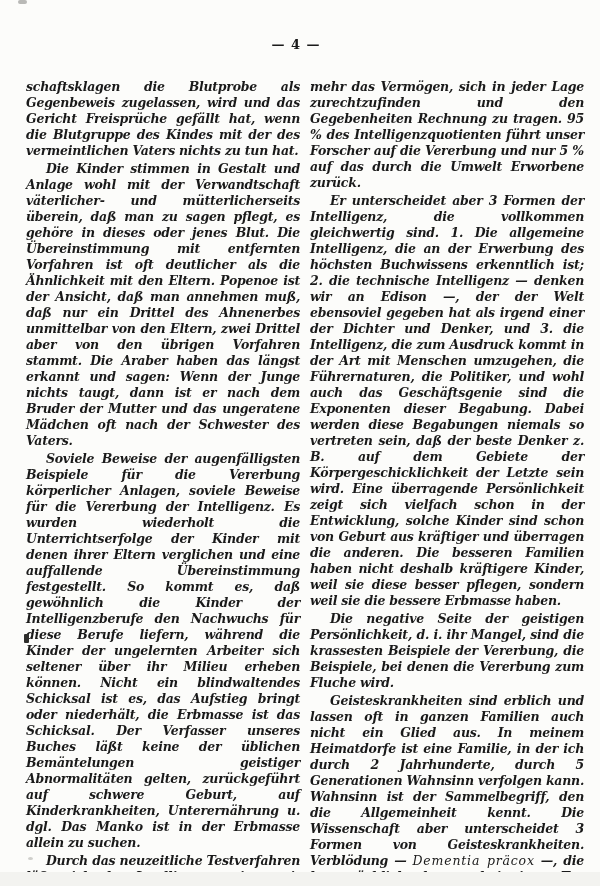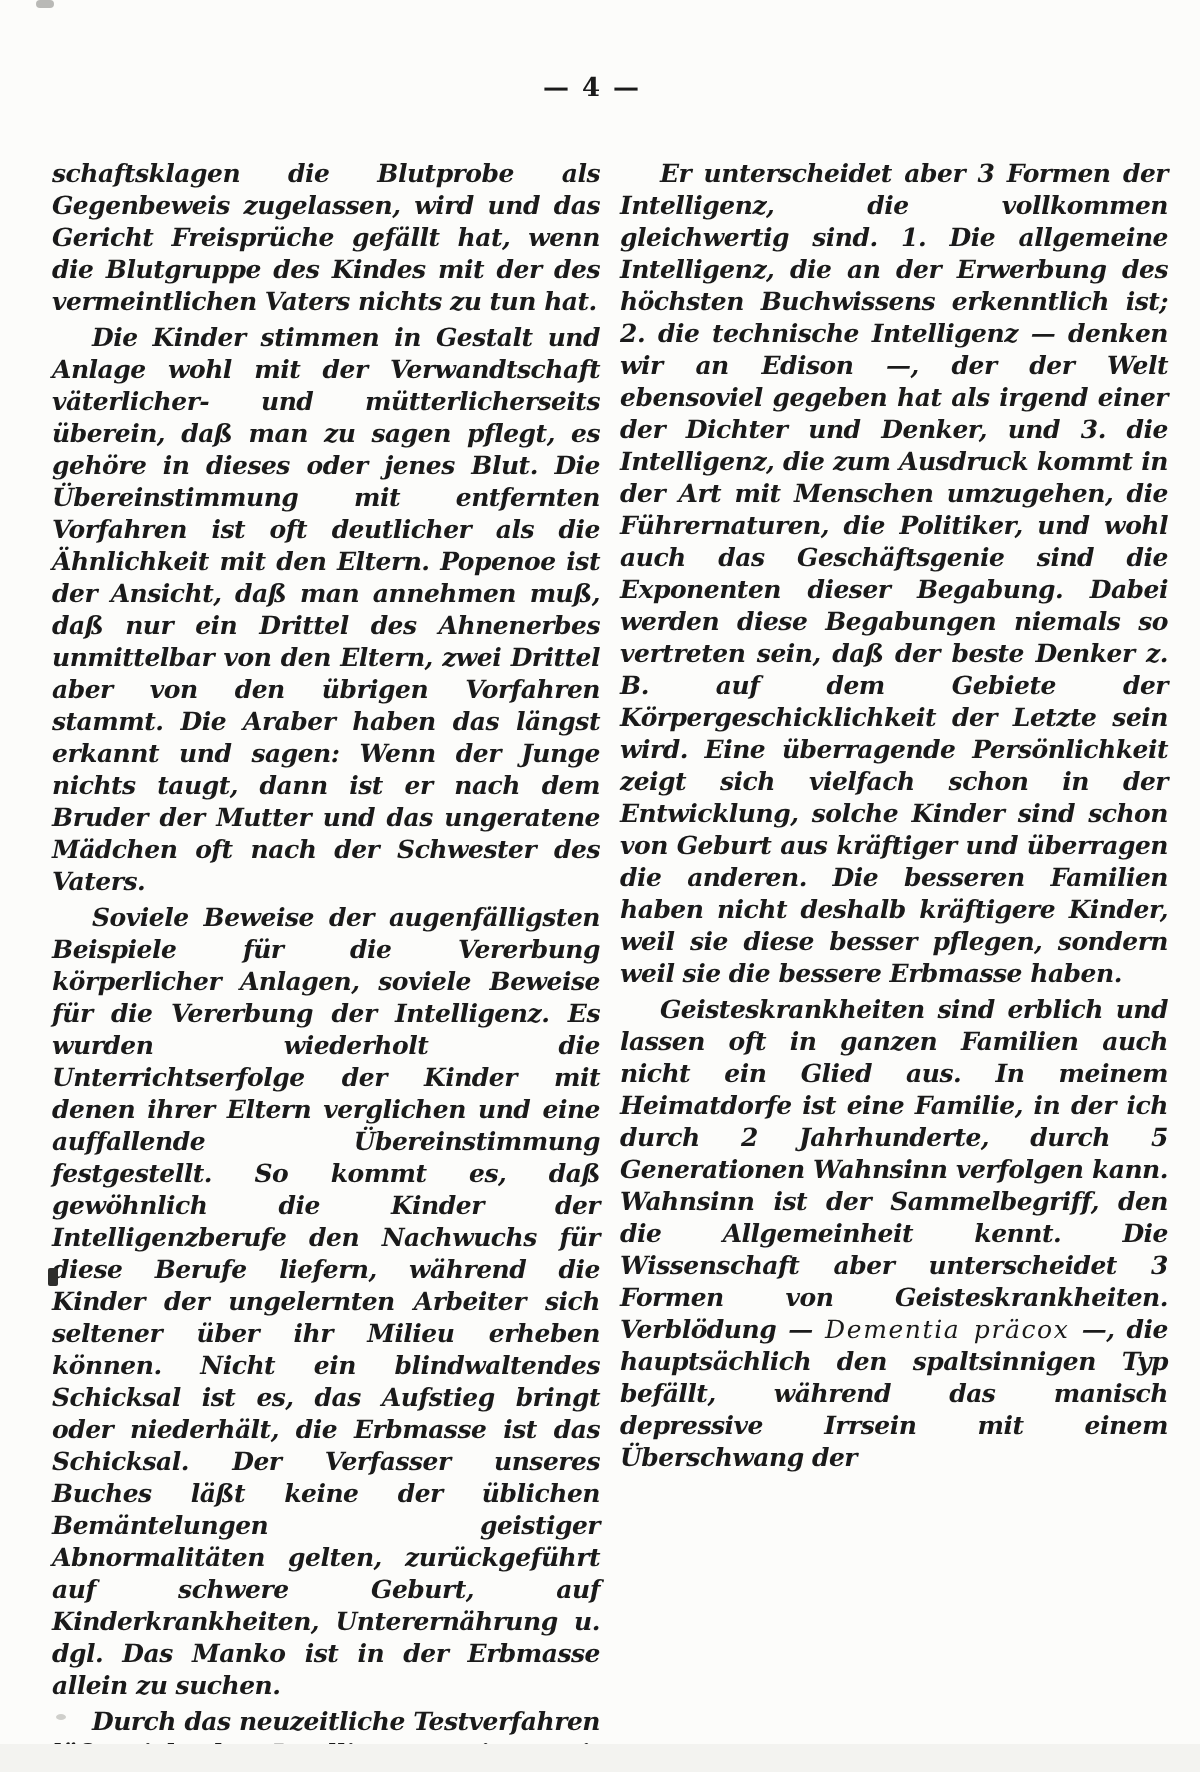--- a/index.html
+++ b/index.html
@@ -86,21 +86,23 @@
   <div class="columns">
 
     <div class="col">
       <p class="continuation">schaftsklagen die Blutprobe als Gegenbeweis zugelassen, wird und das Gericht Freisprüche gefällt hat, wenn die Blutgruppe des Kindes mit der des vermeintlichen Vaters nichts zu tun hat.</p>
       <p class="indent">Die Kinder stimmen in Gestalt und Anlage wohl mit der Verwandtschaft väterlicher- und mütterlicherseits überein, daß man zu sagen pflegt, es gehöre in dieses oder jenes Blut. Die Übereinstimmung mit entfernten Vorfahren ist oft deutlicher als die Ähnlichkeit mit den Eltern. Popenoe ist der Ansicht, daß man annehmen muß, daß nur ein Drittel des Ahnenerbes unmittelbar von den Eltern, zwei Drittel aber von den übrigen Vorfahren stammt. Die Araber haben das längst erkannt und sagen: Wenn der Junge nichts taugt, dann ist er nach dem Bruder der Mutter und das ungeratene Mädchen oft nach der Schwester des Vaters.</p>
       <p class="indent">Soviele Beweise der augenfälligsten Beispiele für die Vererbung körperlicher Anlagen, soviele Beweise für die Vererbung der Intelligenz. Es wurden wiederholt die Unterrichtserfolge der Kinder mit denen ihrer Eltern verglichen und eine auffallende Übereinstimmung festgestellt. So kommt es, daß gewöhnlich die Kinder der Intelligenzberufe den Nachwuchs für diese Berufe liefern, während die Kinder der ungelernten Arbeiter sich seltener über ihr Milieu erheben können. Nicht ein blindwaltendes Schicksal ist es, das Aufstieg bringt oder niederhält, die Erbmasse ist das Schicksal. Der Verfasser unseres Buches läßt keine der üblichen Bemäntelungen geistiger Abnormalitäten gelten, zurückgeführt auf schwere Geburt, auf Kinderkrankheiten, Unterernährung u. dgl. Das Manko ist in der Erbmasse allein zu suchen.</p>
       <p class="indent">Durch das neuzeitliche Testverfahren läßt sich der Intelligenzquotient mit mathematischer Genauigkeit ermitteln, wobei Intelligenz nicht mit Wissen gleichzusetzen ist. Intelligenz ist viel-</p>
     </div>
 
     <div class="col">
+      <p class="continuation">mehr das Vermögen, sich in jeder Lage zurechtzufinden und den Gegebenheiten Rechnung zu tragen. 95 % des Intelligenzquotienten führt unser Forscher auf die Vererbung und nur 5 % auf das durch die Umwelt Erworbene zurück.</p>
       <p class="indent">Er unterscheidet aber 3 Formen der Intelligenz, die vollkommen gleichwertig sind. 1. Die allgemeine Intelligenz, die an der Erwerbung des höchsten Buchwissens erkenntlich ist; 2. die technische Intelligenz — denken wir an Edison —, der der Welt ebensoviel gegeben hat als irgend einer der Dichter und Denker, und 3. die Intelligenz, die zum Ausdruck kommt in der Art mit Menschen umzugehen, die Führernaturen, die Politiker, und wohl auch das Geschäftsgenie sind die Exponenten dieser Begabung. Dabei werden diese Begabungen niemals so vertreten sein, daß der beste Denker z. B. auf dem Gebiete der Körpergeschicklichkeit der Letzte sein wird. Eine überragende Persönlichkeit zeigt sich vielfach schon in der Entwicklung, solche Kinder sind schon von Geburt aus kräftiger und überragen die anderen. Die besseren Familien haben nicht deshalb kräftigere Kinder, weil sie diese besser pflegen, sondern weil sie die bessere Erbmasse haben.</p>
+      <p class="indent">Die negative Seite der geistigen Persönlichkeit, d. i. ihr Mangel, sind die krassesten Beispiele der Vererbung, die Beispiele, bei denen die Vererbung zum Fluche wird.</p>
       <p class="indent"><span>Geisteskrankheiten sind erblich und lassen oft in ganzen Familien auch nicht ein Glied aus. In meinem Heimatdorfe ist eine Familie, in der ich durch 2 Jahrhunderte, durch 5 Generationen Wahnsinn verfolgen kann. Wahnsinn ist der Sammelbegriff, den die Allgemeinheit kennt. Die Wissenschaft aber unterscheidet 3 Formen von Geisteskrankheiten. Verblödung — </span><span class="antiqua">Dementia präcox</span><span> —, die hauptsächlich den spaltsinnigen Typ befällt, während das manisch depressive Irrsein mit einem Überschwang der</span></p>
     </div>
 
   </div>
 
   <div class="artifact artifact-top-left"></div>
   <div class="artifact artifact-left-edge"></div>
   <div class="artifact artifact-bottom-dot"></div>
   <div class="scan-bottom-band"></div>
 

